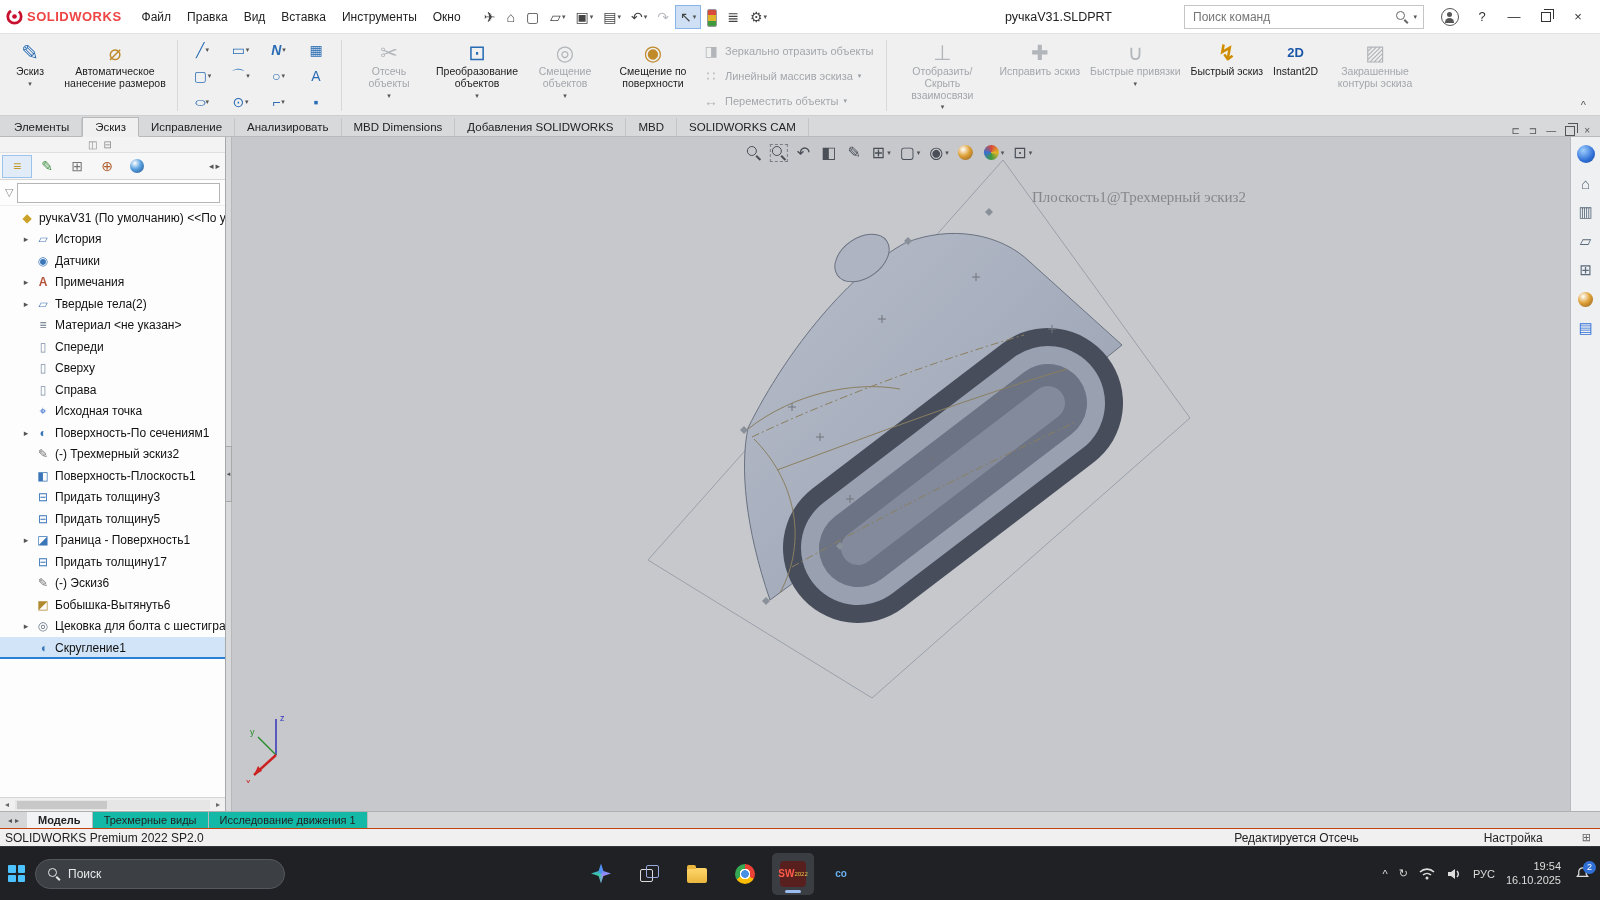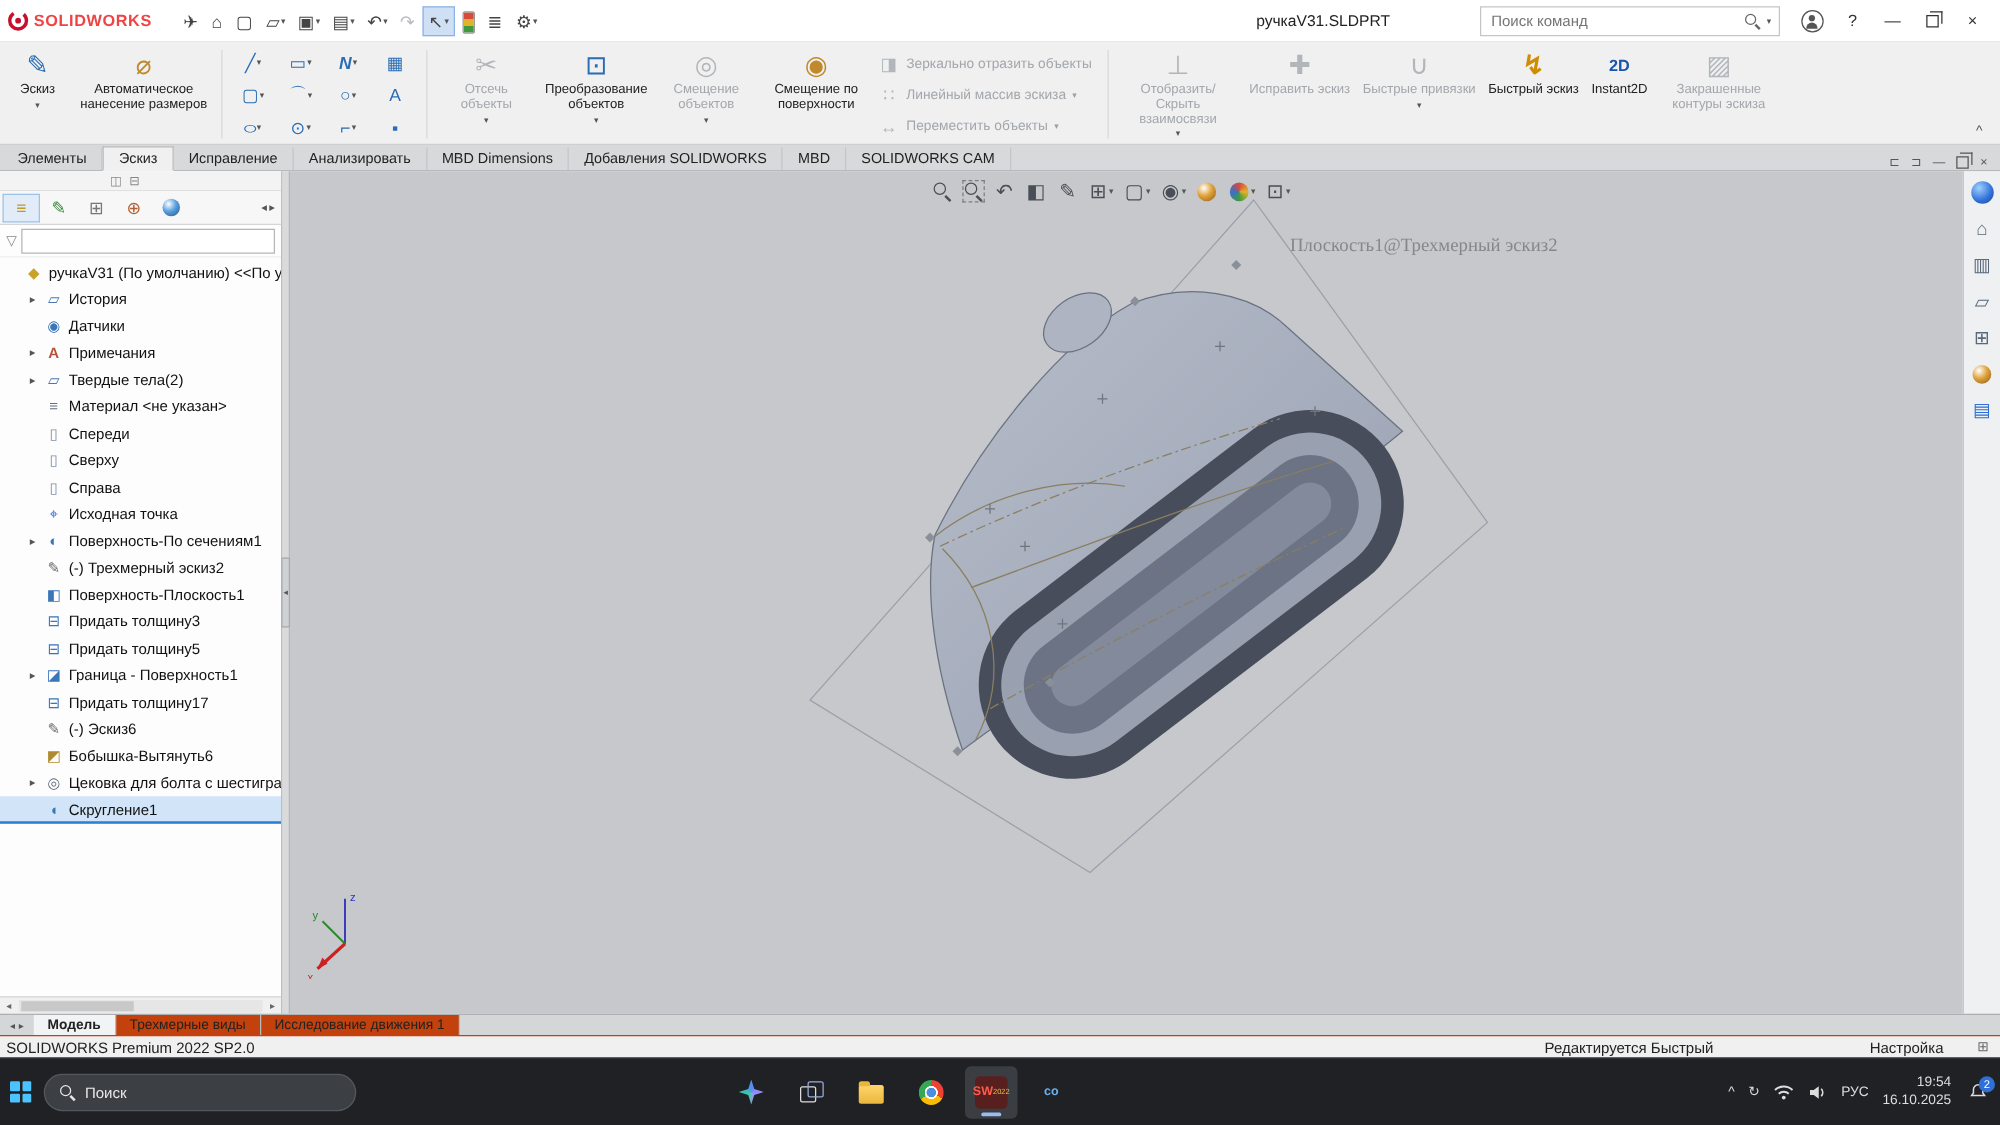--- a/index.html
+++ b/index.html
@@ -137,28 +137,28 @@
   #task-pane{width:30px;background:#eef0f2;border-left:1px solid #b8bcc2;display:flex;flex-direction:column;align-items:center;padding-top:8px;gap:11px}
   .tp-ic{font-size:15px;color:#5a6a7a;display:flex;align-items:center;justify-content:center;width:20px;height:18px}
   [data-name="threedexperience-icon"]{width:18px;height:18px;border-radius:50%;
     background:radial-gradient(circle at 35% 30%,#9fd0ff,#2f6fd6 60%,#1a4a9a)}
   [data-name="custom-properties-icon"]{color:#2f6fd6}
 
   
   #model-tabs{position:absolute;left:0;right:0;bottom:72px;height:17px;background:#d4d6d8;
     border-top:1px solid #aeb0b2;display:flex;align-items:stretch;font-size:11px}
   .mt-nav{display:flex;align-items:center;gap:3px;padding:0 8px;color:#555;font-size:8px}
-  .mtab{display:flex;align-items:center;padding:0 11px;border-right:1px solid #b8babc;color:#222;background:#c2410c}
+  .mtab{display:flex;align-items:center;padding:0 11px;border-right:1px solid #b8babc;color:#222;background:#14b8a6}
   .mtab.active{background:#f2f3f4;font-weight:bold}
 
   
   #status-bar{position:absolute;left:0;right:0;bottom:54px;height:18px;background:#f0f0f1;
     border-top:1px solid #c2410c;display:flex;align-items:center;font-size:12px;color:#222;padding:0 5px}
   .sb-mode{margin-left:auto;margin-right:125px}
-  .sb-right{margin-right:27px}
+  .sb-right{margin-right:39px}
   .sb-grid{margin-right:4px;color:#666;font-size:11px}
 
   
   #taskbar{position:absolute;left:0;right:0;bottom:0;height:54px;background:#202124;border-top:1px solid #34363a;color:#ddd}
   #tb-left{position:absolute;left:8px;top:0;bottom:0;display:flex;align-items:center;gap:10px}
   .win-icon{width:17px;height:17px;display:grid;grid-template-columns:1fr 1fr;grid-template-rows:1fr 1fr;gap:2px}
   .win-icon i{background:#4cc2ff;border-radius:1px}
   #tb-search{width:250px;height:30px;border-radius:15px;background:#3c4045;border:1px solid #54585e;
     display:flex;align-items:center;gap:8px;padding:0 12px;font-size:12px;color:#e8e8e8}
   #tb-search .mag{color:#e8e8e8}
@@ -193,20 +193,34 @@
 <body>
 
 <div id="titlebar" data-name="title-bar">
   <div class="brand" data-name="solidworks-logo">
     <svg width="17" height="17" viewBox="0 0 16 16" data-name="solidworks-logo-icon">
       <circle cx="8" cy="8" r="6.3" fill="none" stroke="#c8102e" stroke-width="2.6" stroke-dasharray="26 8"></circle>
       <circle cx="8" cy="8" r="2.2" fill="#c8102e"></circle>
     </svg>
     <span class="brand-text" data-name="brand-text">SOLIDWORKS</span>
   </div>
+  <div style="display:flex" data-name="menu-bar">
+
+      <span class="menu-item" data-name="menu-item">Файл</span>
+
+      <span class="menu-item" data-name="menu-item">Правка</span>
+
+      <span class="menu-item" data-name="menu-item">Вид</span>
+
+      <span class="menu-item" data-name="menu-item">Вставка</span>
+
+      <span class="menu-item" data-name="menu-item">Инструменты</span>
+
+      <span class="menu-item" data-name="menu-item">Окно</span>
+    </div>
   <div class="qicons" data-name="quick-access-toolbar">
 
       <span class="qicon" data-name="quick-icon-button">
         <span data-name="rocket-icon">✈</span>
         <span class="qcaret" data-name="dropdown-caret-icon"></span>
       </span>
 
       <span class="qicon" data-name="quick-icon-button">
         <span data-name="home-icon">⌂</span>
         <span class="qcaret" data-name="dropdown-caret-icon"></span>
@@ -831,21 +845,21 @@
       <span class="mtab active" data-name="document-tab">Модель</span>
 
       <span class="mtab" data-name="document-tab">Трехмерные виды</span>
 
       <span class="mtab" data-name="document-tab">Исследование движения 1</span>
     </div>
 </div>
 
 <div id="status-bar" data-name="status-bar">
   <span data-name="status-version">SOLIDWORKS Premium 2022 SP2.0</span>
-  <span class="sb-mode" data-name="status-edit-mode">Редактируется Быстрый</span>
+  <span class="sb-mode" data-name="status-edit-mode">Редактируется Отсечь</span>
   <span class="sb-right" data-name="status-customize">Настройка</span>
   <span class="sb-grid" data-name="status-grid-icon">⊞</span>
 </div>
 
 <div id="taskbar" data-name="windows-taskbar">
   <div id="tb-left">
     <span class="win-icon" data-name="start-button">
         <i></i>
         <i></i>
         <i></i>

